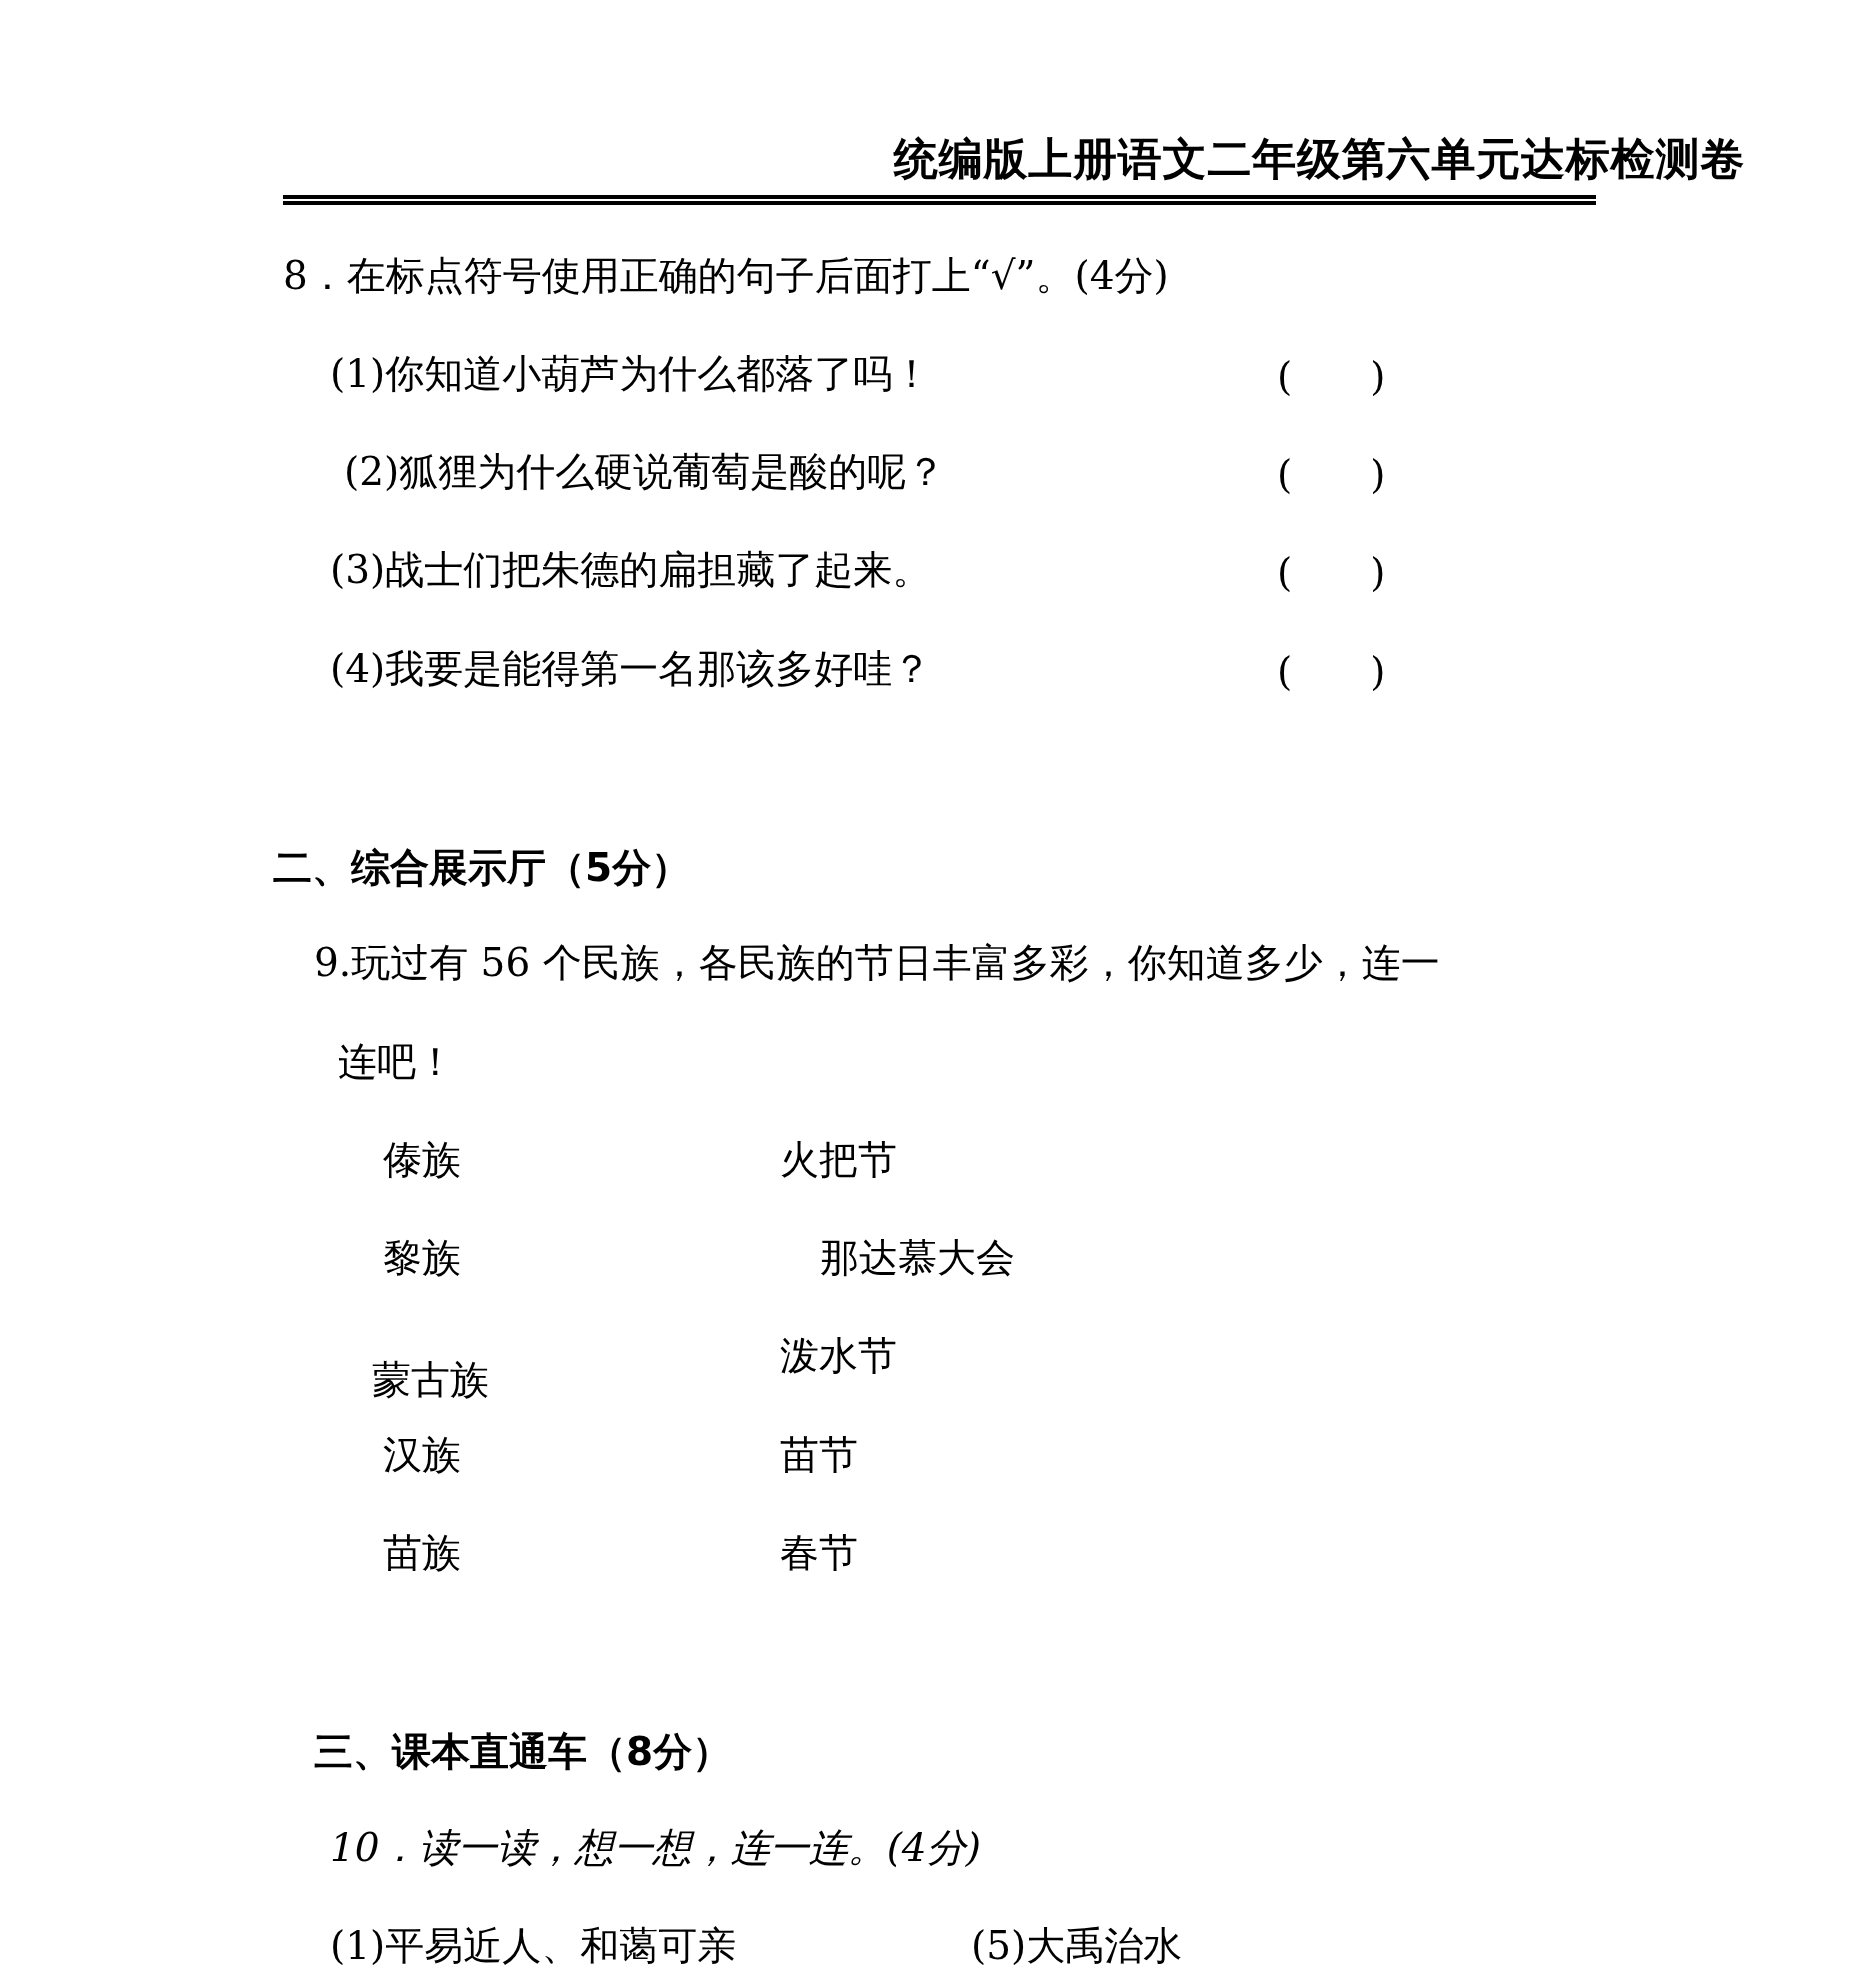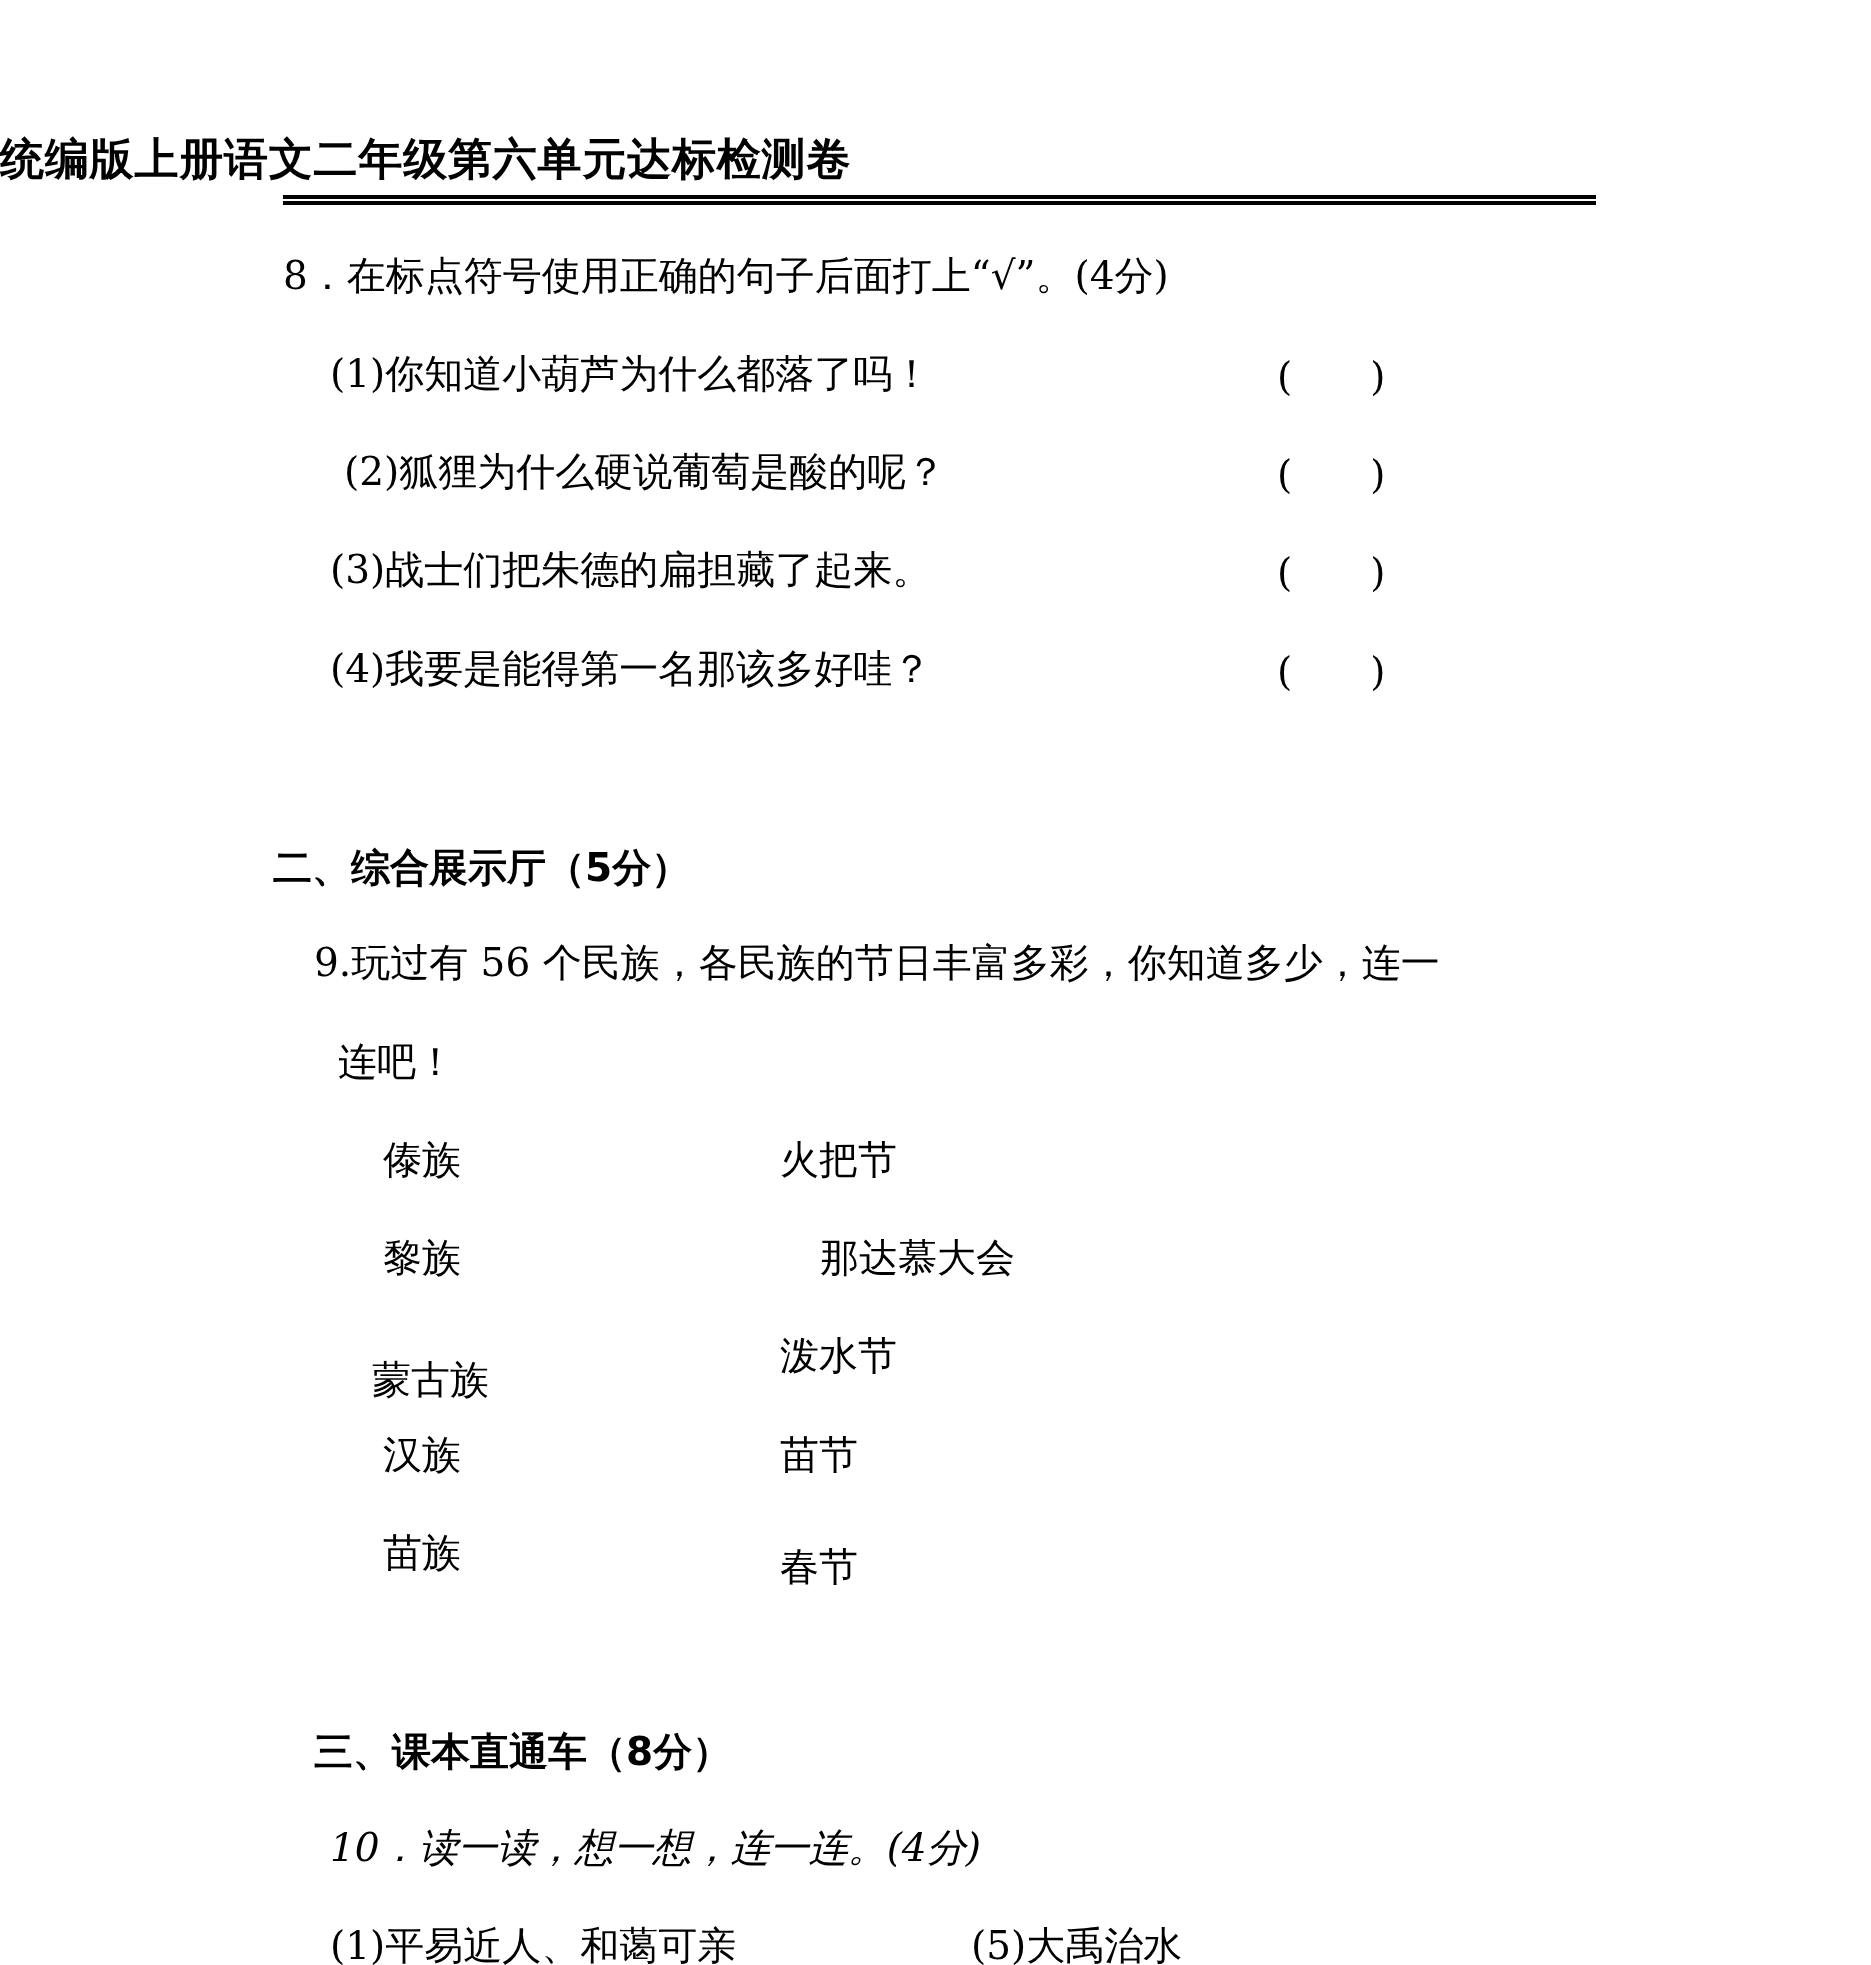--- a/index.html
+++ b/index.html
@@ -1,19 +1,19 @@
 <!DOCTYPE html>
 <html style="font-size:6.3px"><head>
 <meta charset="utf-8">
 <style>
   html, body { margin: 0; padding: 0; background: #ffffff; }
   body { width: 1872px; height: 2647px; position: relative; overflow: hidden;
          font-family: "DejaVu Serif", "Liberation Serif", serif; color: #000; }
   .abs { position: absolute; white-space: nowrap; }
-  .title { left: 0; width: 1745px; top: 130px; text-align: left; font-size: 44px;
+  .title { left: 0; width: 1745px; top: 130px; text-align: right; font-size: 44px;
            font-family: "DejaVu Sans", "Liberation Sans", sans-serif; font-weight: bold; letter-spacing: 0.8px; }
   .rule { position: absolute; left: 283px; width: 1313px; background: #000; }
   .r1 { top: 195px; height: 3.5px; }
   .r2 { top: 201px; height: 3.5px; }
   .txt { font-size: 39px; line-height: 47px; }
   .hd { font-size: 39px; font-weight: bold; font-family: "DejaVu Sans", "Liberation Sans", sans-serif; }
   .paren { font-size: 39px; }
 </style>
 </head>
 <body>
@@ -41,21 +41,21 @@
   <div class="abs txt" style="left:383px; top:1136px;">傣族</div>
   <div class="abs txt" style="left:383px; top:1234px;">黎族</div>
   <div class="abs txt" style="left:372px; top:1332px;margin-top:24px;">蒙古族</div>
   <div class="abs txt" style="left:383px; top:1431px;">汉族</div>
   <div class="abs txt" style="left:383px; top:1529px;">苗族</div>
 
   <div class="abs txt" style="left:780px; top:1136px;text-align:right;">火把节</div>
   <div class="abs txt" style="left:820px; top:1234px;">那达慕大会</div>
   <div class="abs txt" style="left:780px; top:1332px;">泼水节</div>
   <div class="abs txt" style="left:780px; top:1431px;">苗节</div>
-  <div class="abs txt" style="left:780px; top:1529px;margin-top:14px;">春节</div>
+  <div class="abs txt" style="left:780px; top:1529px;">春节</div>
 
   <div class="abs hd" style="left:314px; top:1725px;">三、课本直通车（8分）</div>
   <div class="abs txt" style="left:330px; top:1824px;font-style:italic;">10．读一读，想一想，连一连。(4分)</div>
 
   <div class="abs txt" style="left:330px; top:1922px;">(1)平易近人、和蔼可亲</div>
 
   <div class="abs txt" style="left:971px; top:1922px;">(5)大禹治水</div>
 
 </div>
 

